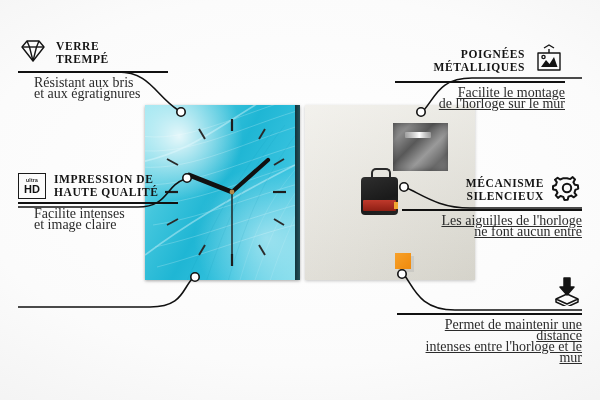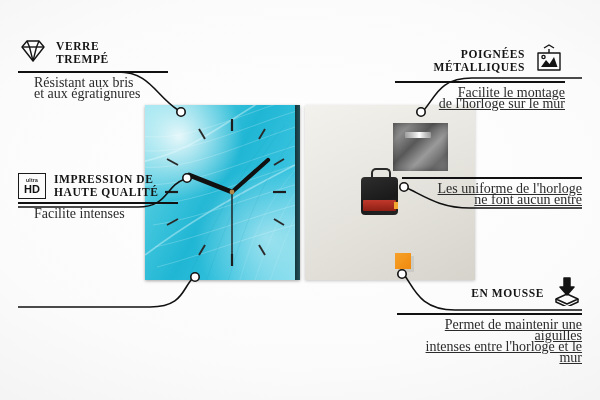--- a/index.html
+++ b/index.html
@@ -222,20 +222,21 @@
         <span class="u">ultra</span>
         <span class="h">HD</span>
       </span>
       <div>
         <div class="title">IMPRESSION DE</div>
         <div class="title">HAUTE QUALITÉ</div>
       </div>
     </div>
     <div class="rule"></div>
     <div class="desc">Facilite intenses</div>
+    <div class="desc">et image claire</div>
   </div>
 
 
   <div class="callout right" style="right:35px;top:44px;width:170px;">
     <div class="head">
       <div>
         <div class="title">POIGNÉES</div>
         <div class="title">MÉTALLIQUES</div>
       </div>
       <span class="ic">
@@ -249,38 +250,51 @@
           </g>
         </svg>
       </span>
     </div>
     <div class="rule"></div>
     <div class="desc">Facilite le montage</div>
     <div class="desc">de l'horloge sur le mur</div>
   </div>
 
   <div class="callout right" style="right:18px;top:174px;width:180px;">
-    <div class="rule"></div>
-    <div class="desc">Les uniforme de l'horloge</div>
+    <div class="head">
+      <div>
+        <div class="title">MÉCANISME</div>
+        <div class="title">SILENCIEUX</div>
+      </div>
+      <span class="ic">
+        <svg width="30" height="28" viewBox="0 0 30 28">
+          <g fill="none" stroke="#141414" stroke-width="2" stroke-linejoin="round">
+            <path d="M15 4.2 l3.3 .9 2.4-2 2.3 2.4 -1.6 2.7 1.4 2.6 3.1 .5 .3 3.3 -2.9 1.3 -.8 2.9 1.9 2.4 -2.6 2.1 -2.6-1.7 -2.8 1.1 -.7 3.1 -3.3 .1 -1.1-3 -2.8-.9 -2.5 1.9 -2.2-2.5 1.7-2.6 -1.3-2.7 -3.1-.6 -.2-3.3 3-1.2 .9-2.8 -1.8-2.5 2.6-2 2.5 1.8 2.8-1.2 Z"></path>
+            <circle cx="15" cy="14" r="4.2"></circle>
+          </g>
+        </svg>
+      </span>
+    </div>
+    <div class="rule"></div>
+    <div class="desc">Les aiguilles de l'horloge</div>
     <div class="desc">ne font aucun entre</div>
   </div>
 
   <div class="callout right" style="right:18px;top:276px;width:185px;">
     <div class="head">
       <div>
-        <div class="title">EN MOUSSE</div>
       </div>
       <span class="ic">
         <svg width="30" height="30" viewBox="0 0 30 30">
           <g fill="none" stroke="#141414" stroke-width="1.5" stroke-linejoin="round">
             <path d="M12 2 h6 v9 h4 l-7 8 -7-8 h4 Z" fill="#141414"></path>
             <path d="M15 18 L26 23 L15 28 L4 23 Z"></path>
             <path d="M4 23 v3 l11 5 11-5 v-3"></path>
           </g>
         </svg>
       </span>
     </div>
     <div class="rule"></div>
-    <div class="desc">Permet de maintenir une aiguilles</div>
+    <div class="desc">Permet de maintenir une distance</div>
     <div class="desc">intenses entre l'horloge et le mur</div>
   </div>
 
 </div>
 
 </body></html>

